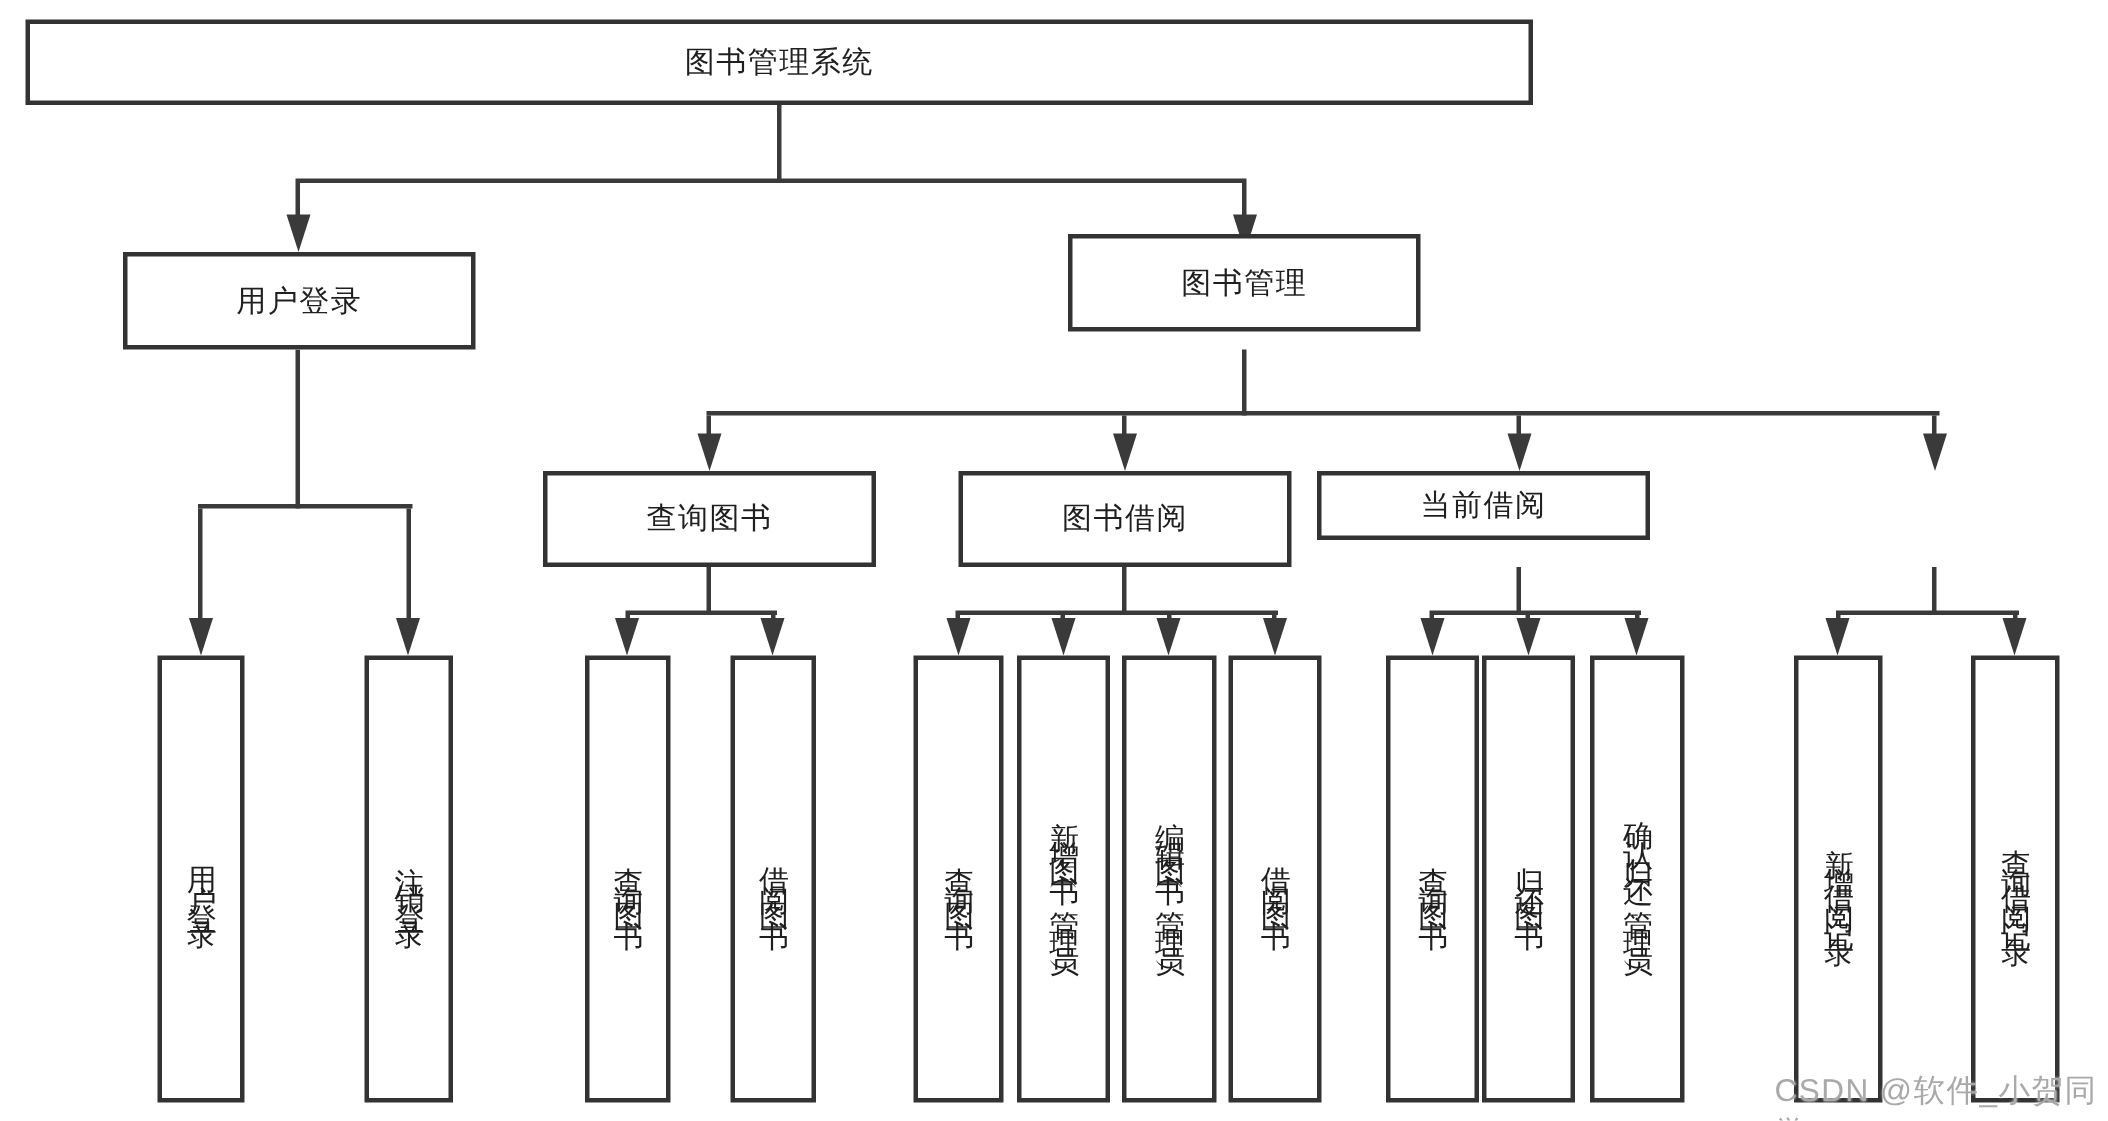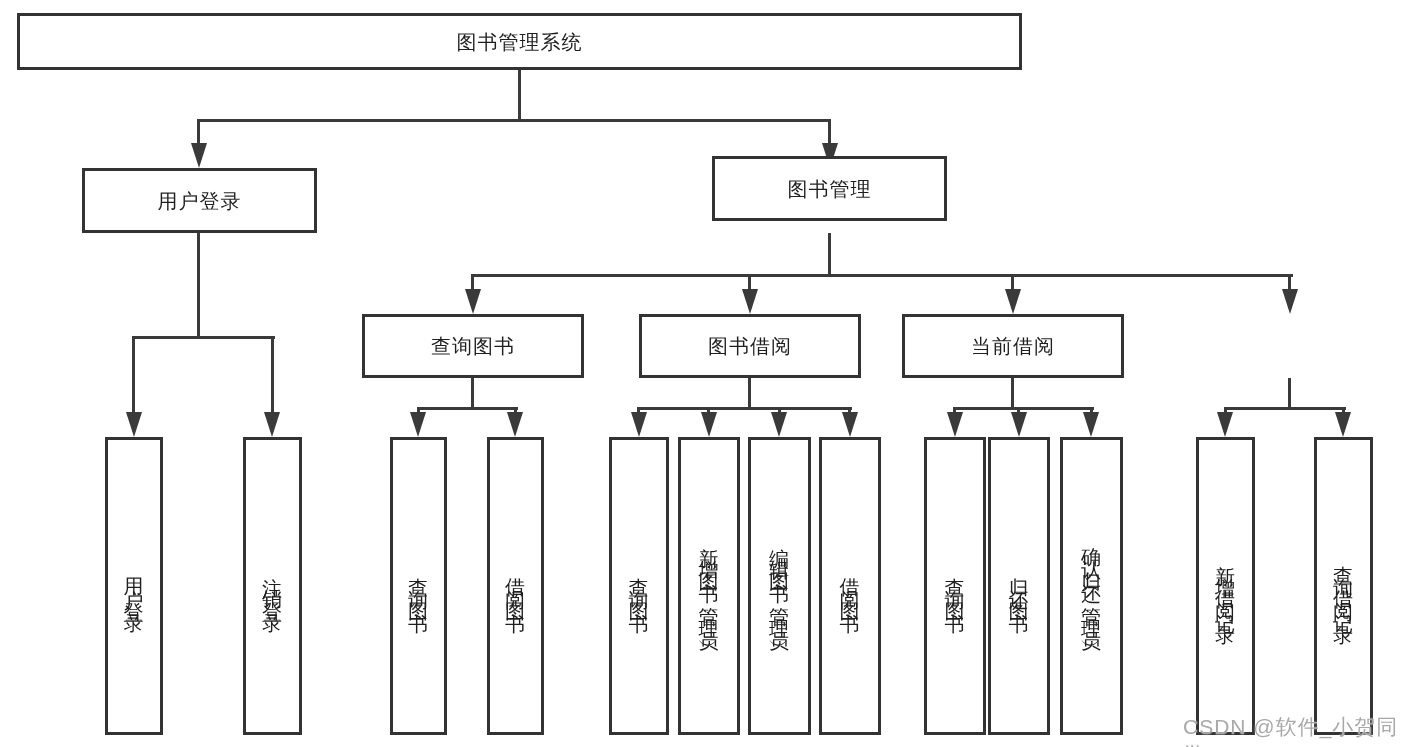--- a/index.html
+++ b/index.html
@@ -100,21 +100,21 @@
   <div class="ar" style="left:1217px;top:412px"></div>
   <div class="ar" style="left:1335px;top:412px"></div>
 
   <div class="box h" style="left:17px;top:13px;width:1005px;height:57px">图书管理系统</div>
 
   <div class="box h" style="left:82px;top:168px;width:235px;height:65px">用户登录</div>
   <div class="box h" style="left:712px;top:156px;width:235px;height:65px">图书管理</div>
 
   <div class="box h" style="left:362px;top:314px;width:222px;height:64px">查询图书</div>
   <div class="box h" style="left:639px;top:314px;width:222px;height:64px">图书借阅</div>
-  <div class="box h" style="left:902px;top:314px;width:222px;height:64px">当前借阅</div>
+  <div class="box h" style="left:878px;top:314px;width:222px;height:46px">当前借阅</div>
 
   <div class="box v" style="left:105px;top:437px;width:58px;height:298px">用户登录</div>
   <div class="box v" style="left:243px;top:437px;width:59px;height:298px">注销登录</div>
 
   <div class="box v" style="left:390px;top:437px;width:57px;height:298px">查询图书</div>
   <div class="box v" style="left:487px;top:437px;width:57px;height:298px">借阅图书</div>
 
   <div class="box v" style="left:609px;top:437px;width:60px;height:298px">查询图书</div>
   <div class="box v" style="left:678px;top:437px;width:62px;height:298px">新增图书（管理员）</div>
   <div class="box v" style="left:748px;top:437px;width:63px;height:298px">编辑图书（管理员）</div>

